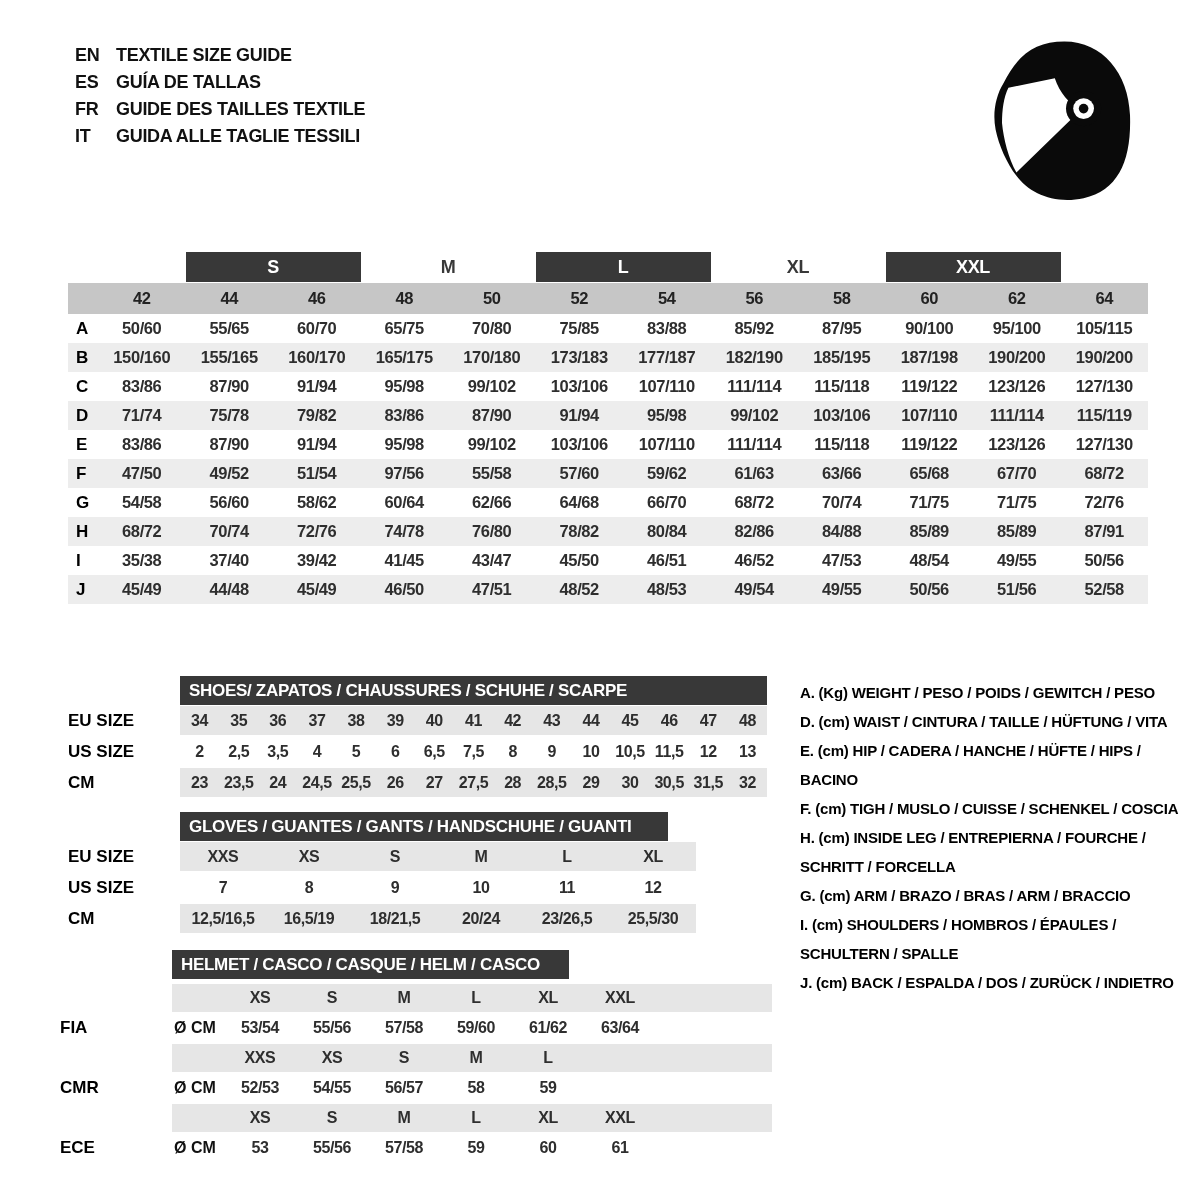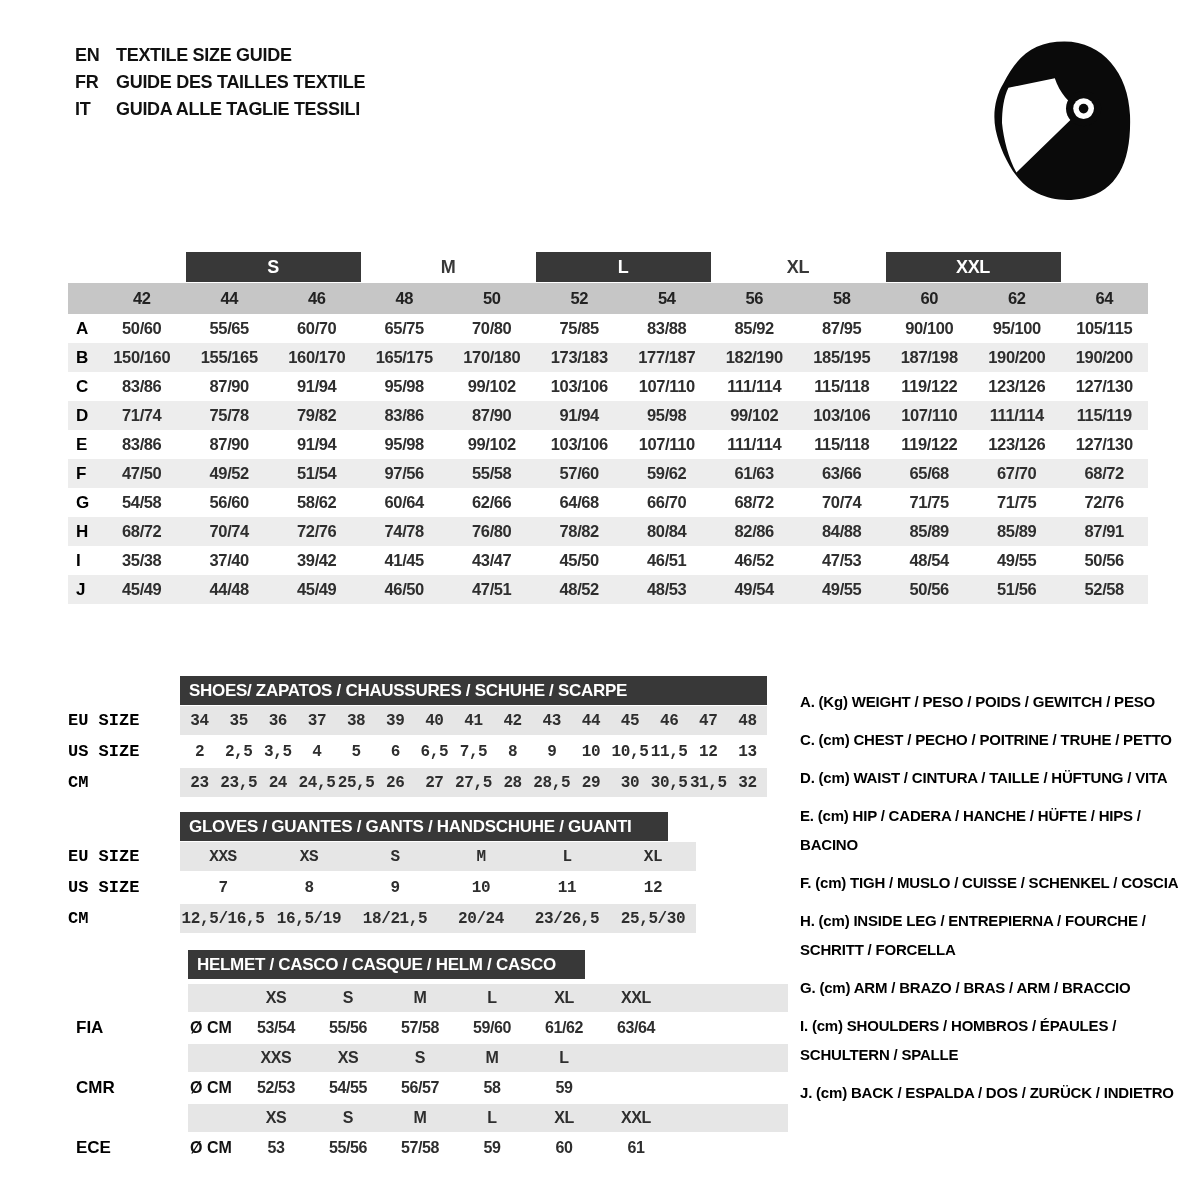--- a/index.html
+++ b/index.html
@@ -27,49 +27,53 @@
   .numrow .cell{color:#222;}
   .trow{height:29px;}
   .trow.alt{background:#ededed;}
   .cell{text-align:center;font-size:16.5px;color:#2e2e2e;letter-spacing:-0.4px;white-space:nowrap;}
   .letter{font-size:17px;color:#000;padding-left:8px;}
   
   .section{position:absolute;}
   .sec-header{margin-left:112px;background:#383838;color:#fff;height:29px;line-height:29px;
     padding-left:9px;font-size:17px;letter-spacing:-0.3px;white-space:nowrap;box-sizing:border-box;}
   .srow,.hrow{display:grid;align-items:center;position:relative;}
-  .srow{height:31px;font-family:Liberation Mono, monospace;}
+  .srow{height:31px;}
   .hrow{height:30px;}
   .band::before{content:"";position:absolute;left:112px;right:0;top:1px;bottom:1px;background:#e6e6e6;}
   .rlabel{font-size:17px;color:#000;position:relative;white-space:nowrap;}
   .sc{ text-align:center;font-size:16px;color:#2e2e2e;letter-spacing:-0.4px;position:relative;white-space:nowrap;}
   .shoes{left:68px;top:676px;width:699px;}
   .shoes .srow{grid-template-columns:112px repeat(15,1fr);}
   .shoes .sec-header{width:587px;}
   .gloves{left:68px;top:812px;width:628px;}
   .gloves .srow{grid-template-columns:112px repeat(6,1fr);}
   .gloves .sec-header{width:488px;}
-  .helmets{left:76px;top:950px;width:712px;}
+  .helmets{left:60px;top:950px;width:712px;}
   .helmets .sec-header{width:397px;margin-bottom:4px;}
   .hrow{grid-template-columns:112px 52px repeat(6,72px) 1fr;}
   .hunit{font-size:16px;position:relative;padding-left:2px;white-space:nowrap;}
   
   .legend{position:absolute;left:800px;top:678px;width:394px;}
-  .leg{font-size:15px;line-height:29px;letter-spacing:-0.2px;color:#000;margin-top:9px;}
+  .leg{font-size:15px;line-height:29px;letter-spacing:-0.2px;color:#000;}
 </style>
 </head>
 <body>
 
 <div class="langs">
 
     <div class="lrow">
       <span class="lcode">EN</span>
       <span class="llabel">TEXTILE SIZE GUIDE</span>
     </div>
 
+    <div class="lrow">
+      <span class="lcode">ES</span>
+      <span class="llabel">GUÍA DE TALLAS</span>
+    </div>
 
     <div class="lrow">
       <span class="lcode">FR</span>
       <span class="llabel">GUIDE DES TAILLES TEXTILE</span>
     </div>
 
 
     <div class="lrow">
       <span class="lcode">IT</span>
       <span class="llabel">GUIDA ALLE TAGLIE TESSILI</span>
@@ -428,21 +432,20 @@
       <span class="sc">60</span>
       <span class="sc">61</span>
   </div>
 </div>
 
 <div class="legend">
 
     <div class="leg">A. (Kg) WEIGHT / PESO / POIDS / GEWITCH / PESO</div>
 
 
-    <div class="leg">C. (cm) CHEST / PECHO / POITRINE / TRUHE / PETTO</div>
 
     <div class="leg">D. (cm) WAIST / CINTURA / TAILLE / HÜFTUNG / VITA</div>
 
     <div class="leg">E. (cm) HIP / CADERA / HANCHE / HÜFTE / HIPS / BACINO</div>
 
     <div class="leg">F. (cm) TIGH / MUSLO / CUISSE / SCHENKEL / COSCIA</div>
 
     <div class="leg">H. (cm) INSIDE LEG / ENTREPIERNA / FOURCHE / SCHRITT / FORCELLA</div>
 
     <div class="leg">G. (cm) ARM / BRAZO / BRAS / ARM / BRACCIO</div>

